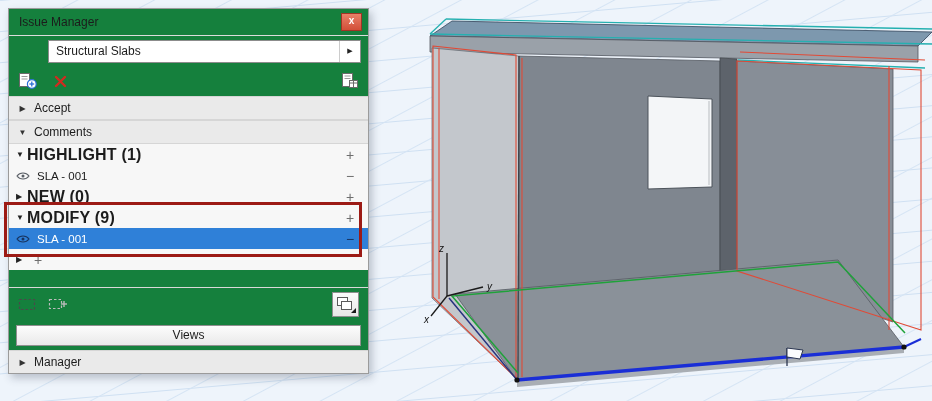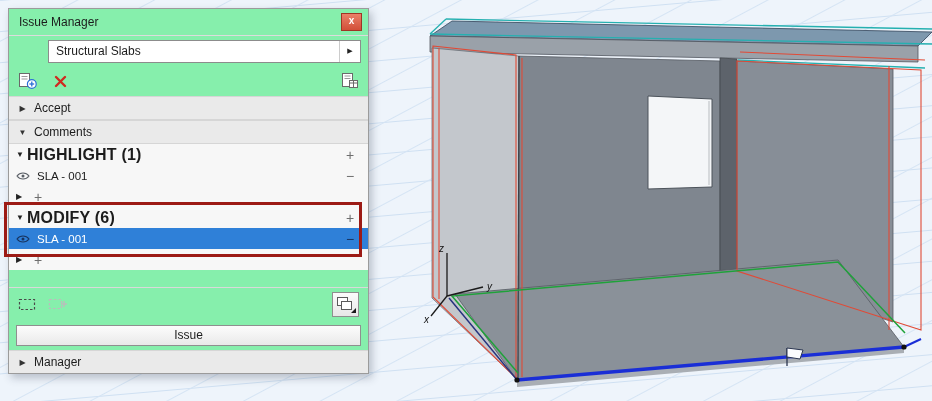--- a/index.html
+++ b/index.html
@@ -6,21 +6,21 @@
   body{
     position:relative;width:932px;height:401px;overflow:hidden;
     font-family:"Liberation Sans",sans-serif;background:#eef4fb;
   }
   
   #scene{position:absolute;left:0;top:0;z-index:0;}
 
   
   .panel{
     position:absolute;left:8px;top:8px;width:361px;height:366px;z-index:10;
-    background:#86efac;border:1px solid #9b9b9b;box-shadow:3px 4px 8px rgba(60,70,90,.30);
+    background:#15803d;border:1px solid #9b9b9b;box-shadow:3px 4px 8px rgba(60,70,90,.30);
     display:flex;flex-direction:column;font-size:12px;color:#1c1c1c;box-sizing:border-box;
   }
   .titlebar{height:26px;min-height:26px;display:flex;align-items:center;padding:0 6px 0 10px;border-bottom:1px solid #dcdcdc;}
   .titlebar .title{flex:1;font-size:12px;}
   .close-btn{width:19px;height:16px;background:linear-gradient(#ea8068,#d24f38);border:1px solid #a03426;
     color:#fff;font-size:10px;line-height:14px;text-align:center;font-weight:bold;cursor:default;}
   .combo-row{height:30px;min-height:30px;display:flex;align-items:center;padding:0 7px;margin-left:32px;}
   .combo{flex:1;height:21px;background:#fff;border:1px solid #8c8c8c;display:flex;align-items:center;}
   .combo .val{flex:1;padding:0 7px;font-size:12px;}
   .combo .arrow-btn{width:20px;align-self:stretch;border-left:1px solid #cccccc;display:flex;align-items:center;justify-content:center;font-size:7px;color:#222;}
@@ -201,26 +201,27 @@
           <path d="M1,5 C4,1 10,1 13,5 C10,9 4,9 1,5 Z" fill="none" stroke="currentColor" stroke-width="1.1"></path>
           <circle cx="7" cy="5" r="1.5" fill="currentColor"></circle>
         </svg>
       </span>
       <span class="label">SLA - 001</span>
       <span class="sign">−</span>
     </div>
 
     <div class="row group">
       <span class="tri">▶</span>
+      <span class="label">NEW (0)</span>
       <span class="sign">+</span>
     </div>
 
     <div class="row group">
       <span class="tri">▼</span>
-      <span class="label">MODIFY (6)</span>
+      <span class="label">MODIFY (9)</span>
       <span class="sign">+</span>
     </div>
 
     <div class="row item selected">
       <span class="eye">
         <svg width="14" height="10" viewBox="0 0 14 10">
           <path d="M1,5 C4,1 10,1 13,5 C10,9 4,9 1,5 Z" fill="none" stroke="currentColor" stroke-width="1.1"></path>
           <circle cx="7" cy="5" r="1.5" fill="currentColor"></circle>
         </svg>
       </span>
@@ -252,21 +253,21 @@
     <span class="flyout-btn">
       <svg width="23" height="21" viewBox="0 0 23 21">
         <rect x="3.5" y="3.5" width="10" height="8" fill="#ffffff" stroke="#5a5a5a"></rect>
         <rect x="7.5" y="7.5" width="10" height="8" fill="#ffffff" stroke="#5a5a5a"></rect>
         <polygon points="17,19 22,19 22,14" fill="#1a1a1a"></polygon>
       </svg>
     </span>
   </div>
 
   <div class="accept-row">
-    <button class="accept-btn">Issue</button>
+    <button class="accept-btn">Views</button>
   </div>
 
   <div class="sec bottom">
     <span class="tri">▶</span>
     <span>Manager</span>
   </div>
 
 </div>
 
 <div class="annotation-box"></div>

